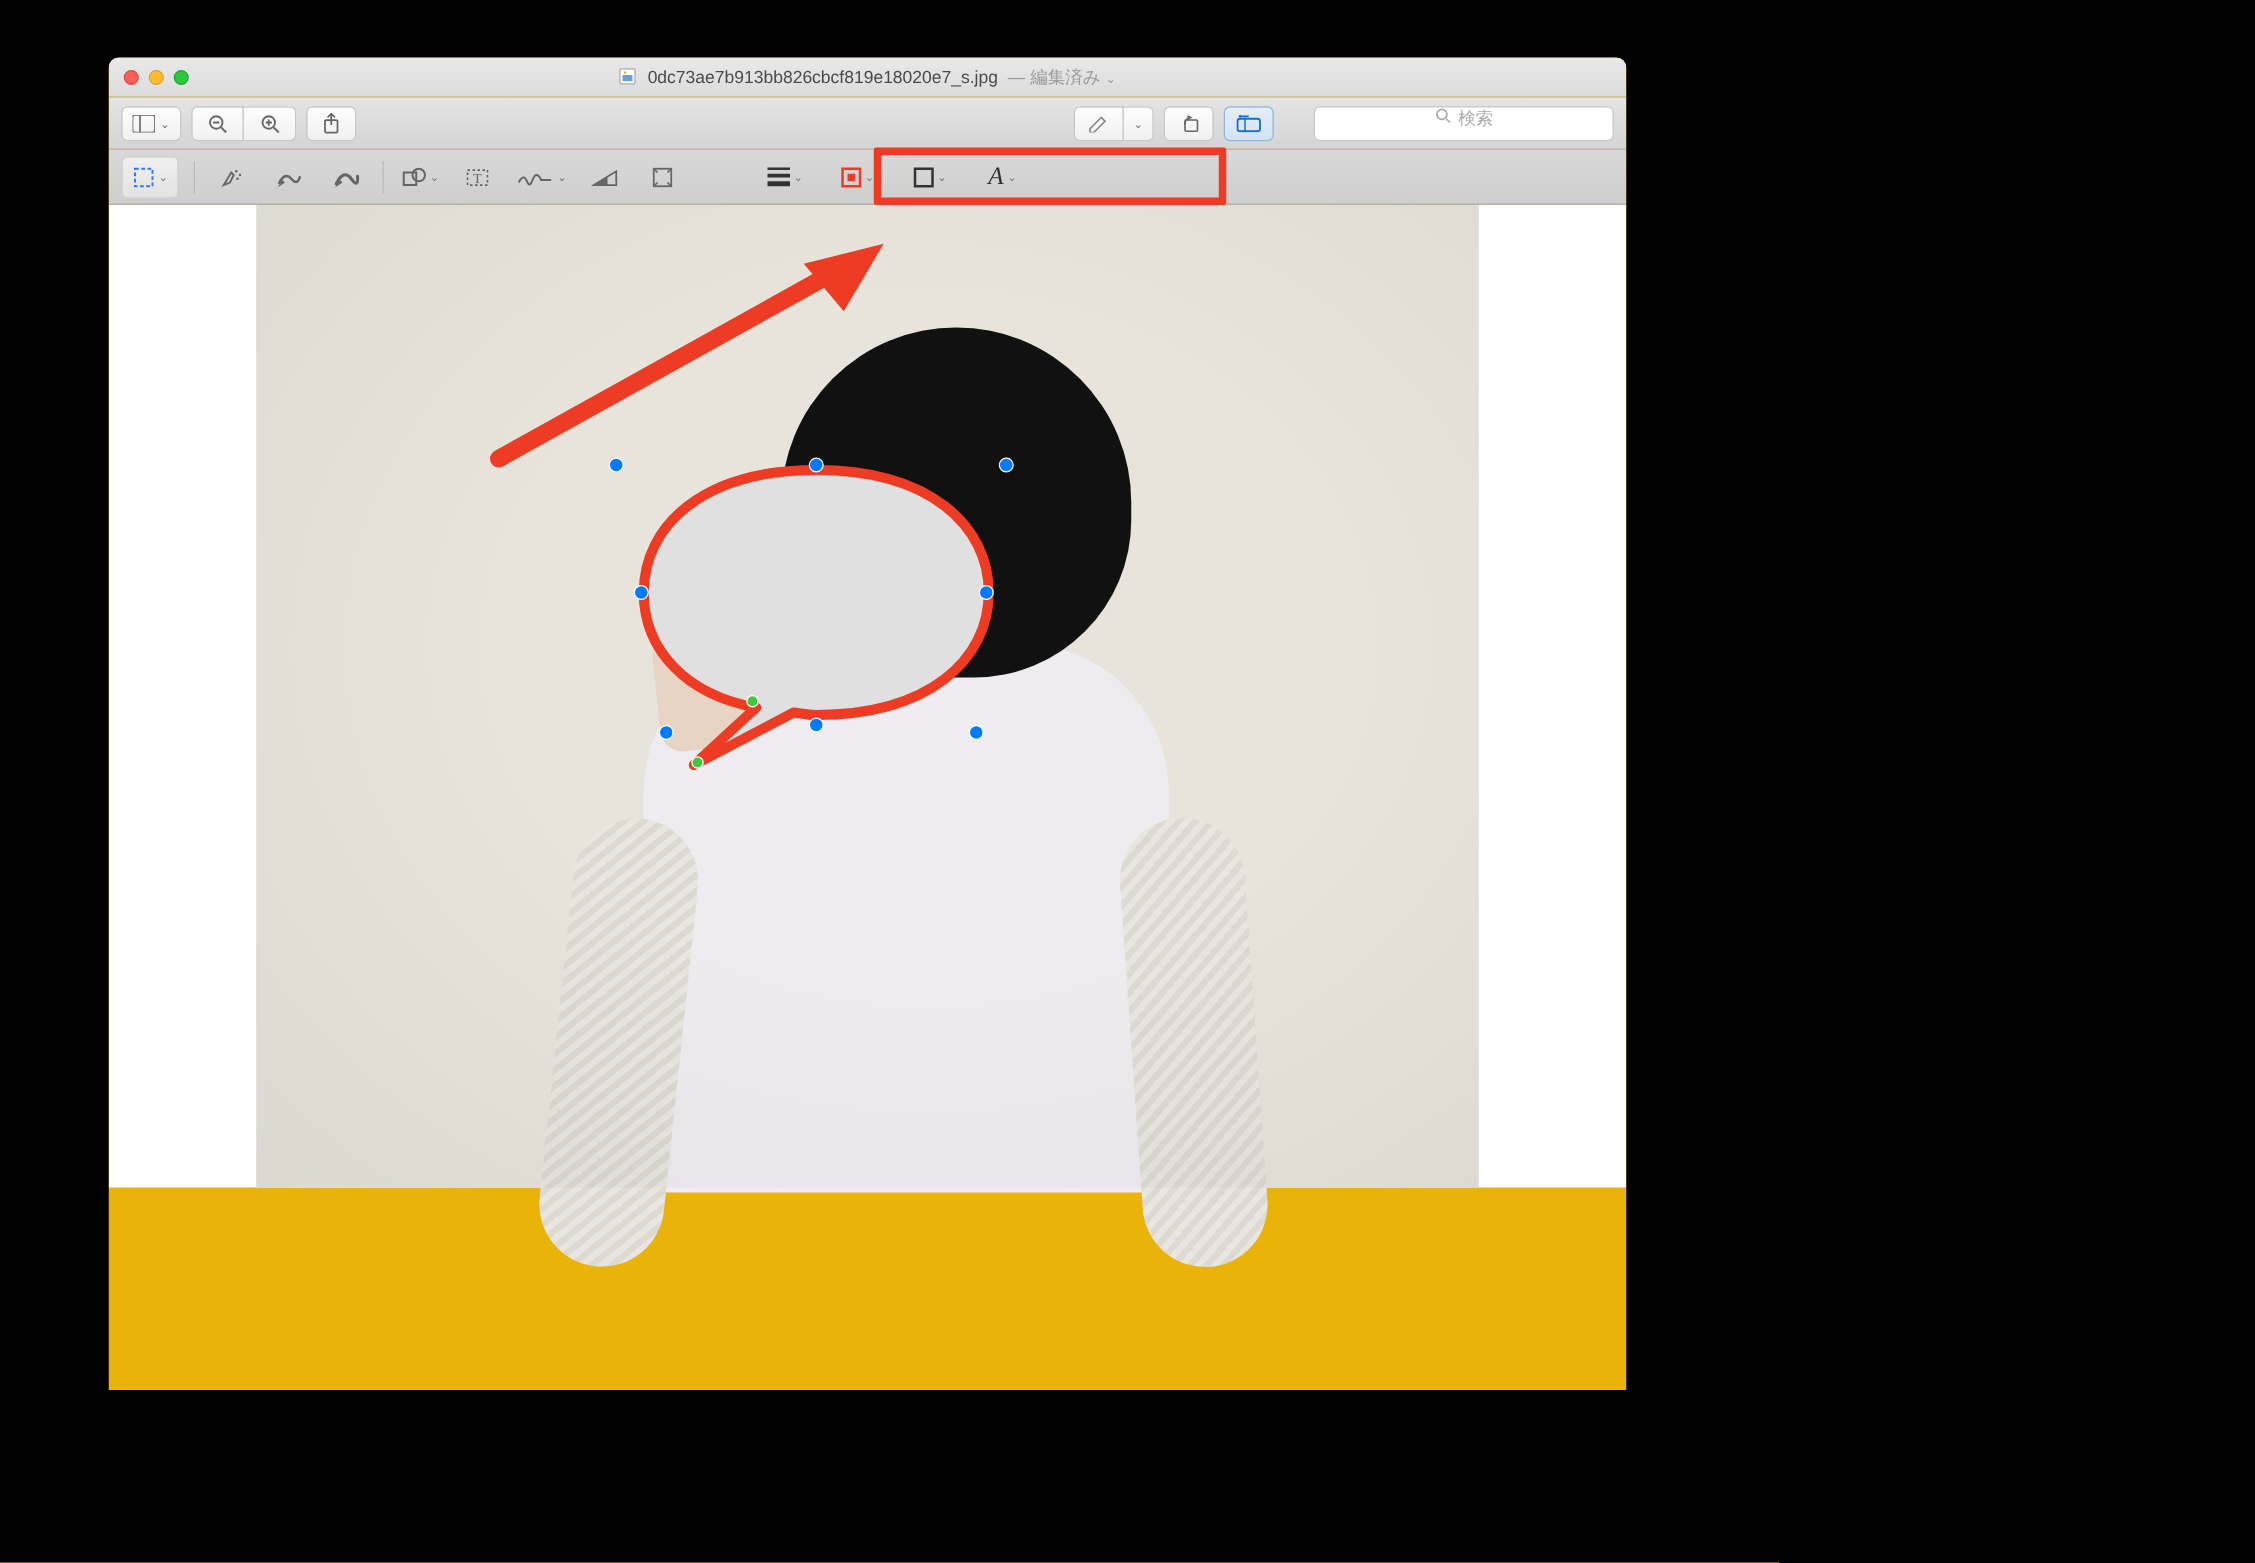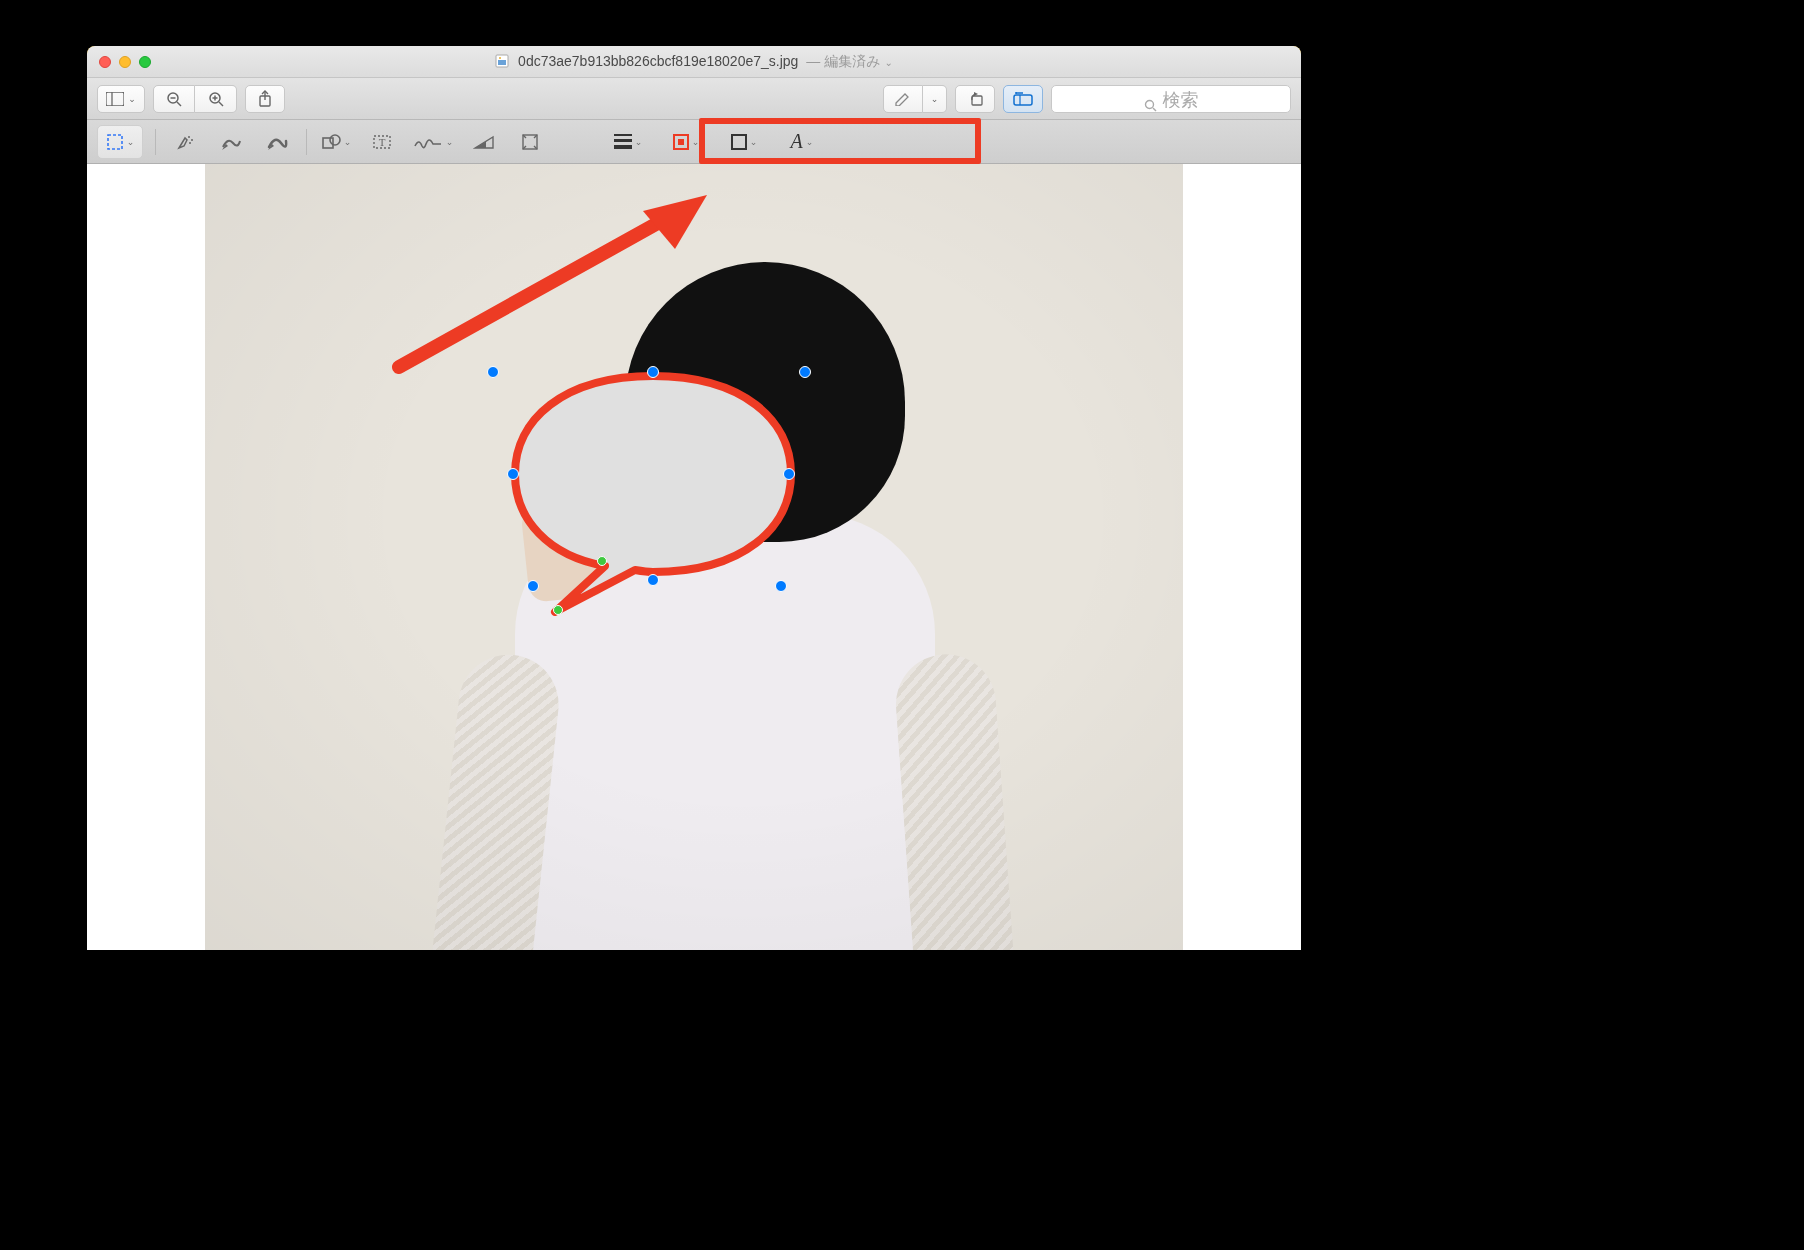--- a/index.html
+++ b/index.html
@@ -1,19 +1,19 @@
 <!DOCTYPE html>
 <html><head>
   <meta charset="utf-8">
   <style>
     * { margin:0; padding:0; box-sizing:border-box; }
     body { background:#000; font-family:-apple-system,BlinkMacSystemFont,"Helvetica Neue",sans-serif; display:flex; align-items:flex-start; justify-content:center; }
     .stage { width:1804px; height:1250px; position:relative; }
     .window {
-      position:absolute; left:87px; top:46px; width:1214px; height:904px;
+      position:absolute; left:87px; top:46px; width:1214px; height:1066px;
       background:#eab308; border-radius:8px 8px 0 0;
       box-shadow:0 30px 60px rgba(0,0,0,.45), 0 2px 8px rgba(0,0,0,.3);
       overflow:hidden;
     }
     .titlebar { height:32px; display:flex; align-items:center; background:linear-gradient(#e9e9e9,#dcdcdc); border-bottom:1px solid #c5c5c5; position:relative; }
     .traffic { display:flex; gap:8px; margin-left:12px; }
     .dot { width:12px; height:12px; border-radius:50%; }
     .dot.red{background:#ff5f57;border:1px solid #e1463f;}
     .dot.yellow{background:#ffbd2e;border:1px solid #dfa123;}
     .dot.green{background:#28c940;border:1px solid #1ba82f;}
@@ -21,21 +21,21 @@
     .title .edited{color:#9a9a9a; margin-left:4px;}
     .title .icon-file{display:inline-block;vertical-align:-2px;margin-right:5px;}
     .main-toolbar{ height:42px; background:linear-gradient(#e4e4e4,#d5d5d5); border-bottom:1px solid #b8b8b8; display:flex; align-items:center; padding:0 10px; gap:8px;}
     .btn{ background:linear-gradient(#fdfdfd,#f1f1f1); border:1px solid #c8c8c8; border-radius:5px; height:28px; display:flex; align-items:center; justify-content:center; color:#555;}
     .btn svg{display:block;}
     .btn-group{ display:flex; }
     .btn-group .btn{ border-radius:0; border-left-width:0;}
     .btn-group .btn:first-child{ border-radius:5px 0 0 5px; border-left-width:1px;}
     .btn-group .btn:last-child{ border-radius:0 5px 5px 0;}
     .spacer{flex:1;}
-    .search{ background:#fff; border:1px solid #c8c8c8; border-radius:5px; height:28px; width:240px; display:flex; align-items:flex-end; justify-content:center; color:#aaa; font-size:18px; gap:6px;}
+    .search{ background:#fff; border:1px solid #c8c8c8; border-radius:5px; height:28px; width:240px; display:flex; align-items:flex-start; justify-content:center; color:#aaa; font-size:14px; gap:6px;margin-left:24px;}
     .markup-bar{ height:44px; background:linear-gradient(#d9d9d9,#cecece); border-bottom:1px solid #b0b0b0; display:flex; align-items:center; padding:0 10px; gap:0; position:relative;}
     .mk{ width:46px; height:34px; display:flex; align-items:center; justify-content:center; color:#5e5e5e; position:relative;}
     .mk.soft{ background:linear-gradient(#efefef,#e3e3e3); border:1px solid #cfcfcf; border-radius:5px; margin-right:6px;}
     .mk .chev{ font-size:9px; color:#707070; margin-left:3px;}
     .mk-divider{ width:1px; height:26px; background:#b9b9b9; margin:0 6px;}
     .highlight-box{ position:absolute; border:6px solid #ed3b24; border-radius:2px; pointer-events:none;}
     .style-pack{ display:flex; gap:0; }
     .style-pack .mk{ width:58px; }
     .line-sample{ display:flex; flex-direction:column; gap:3px; }
     .line-sample span{ display:block; height:2px; background:#333; width:18px;}

